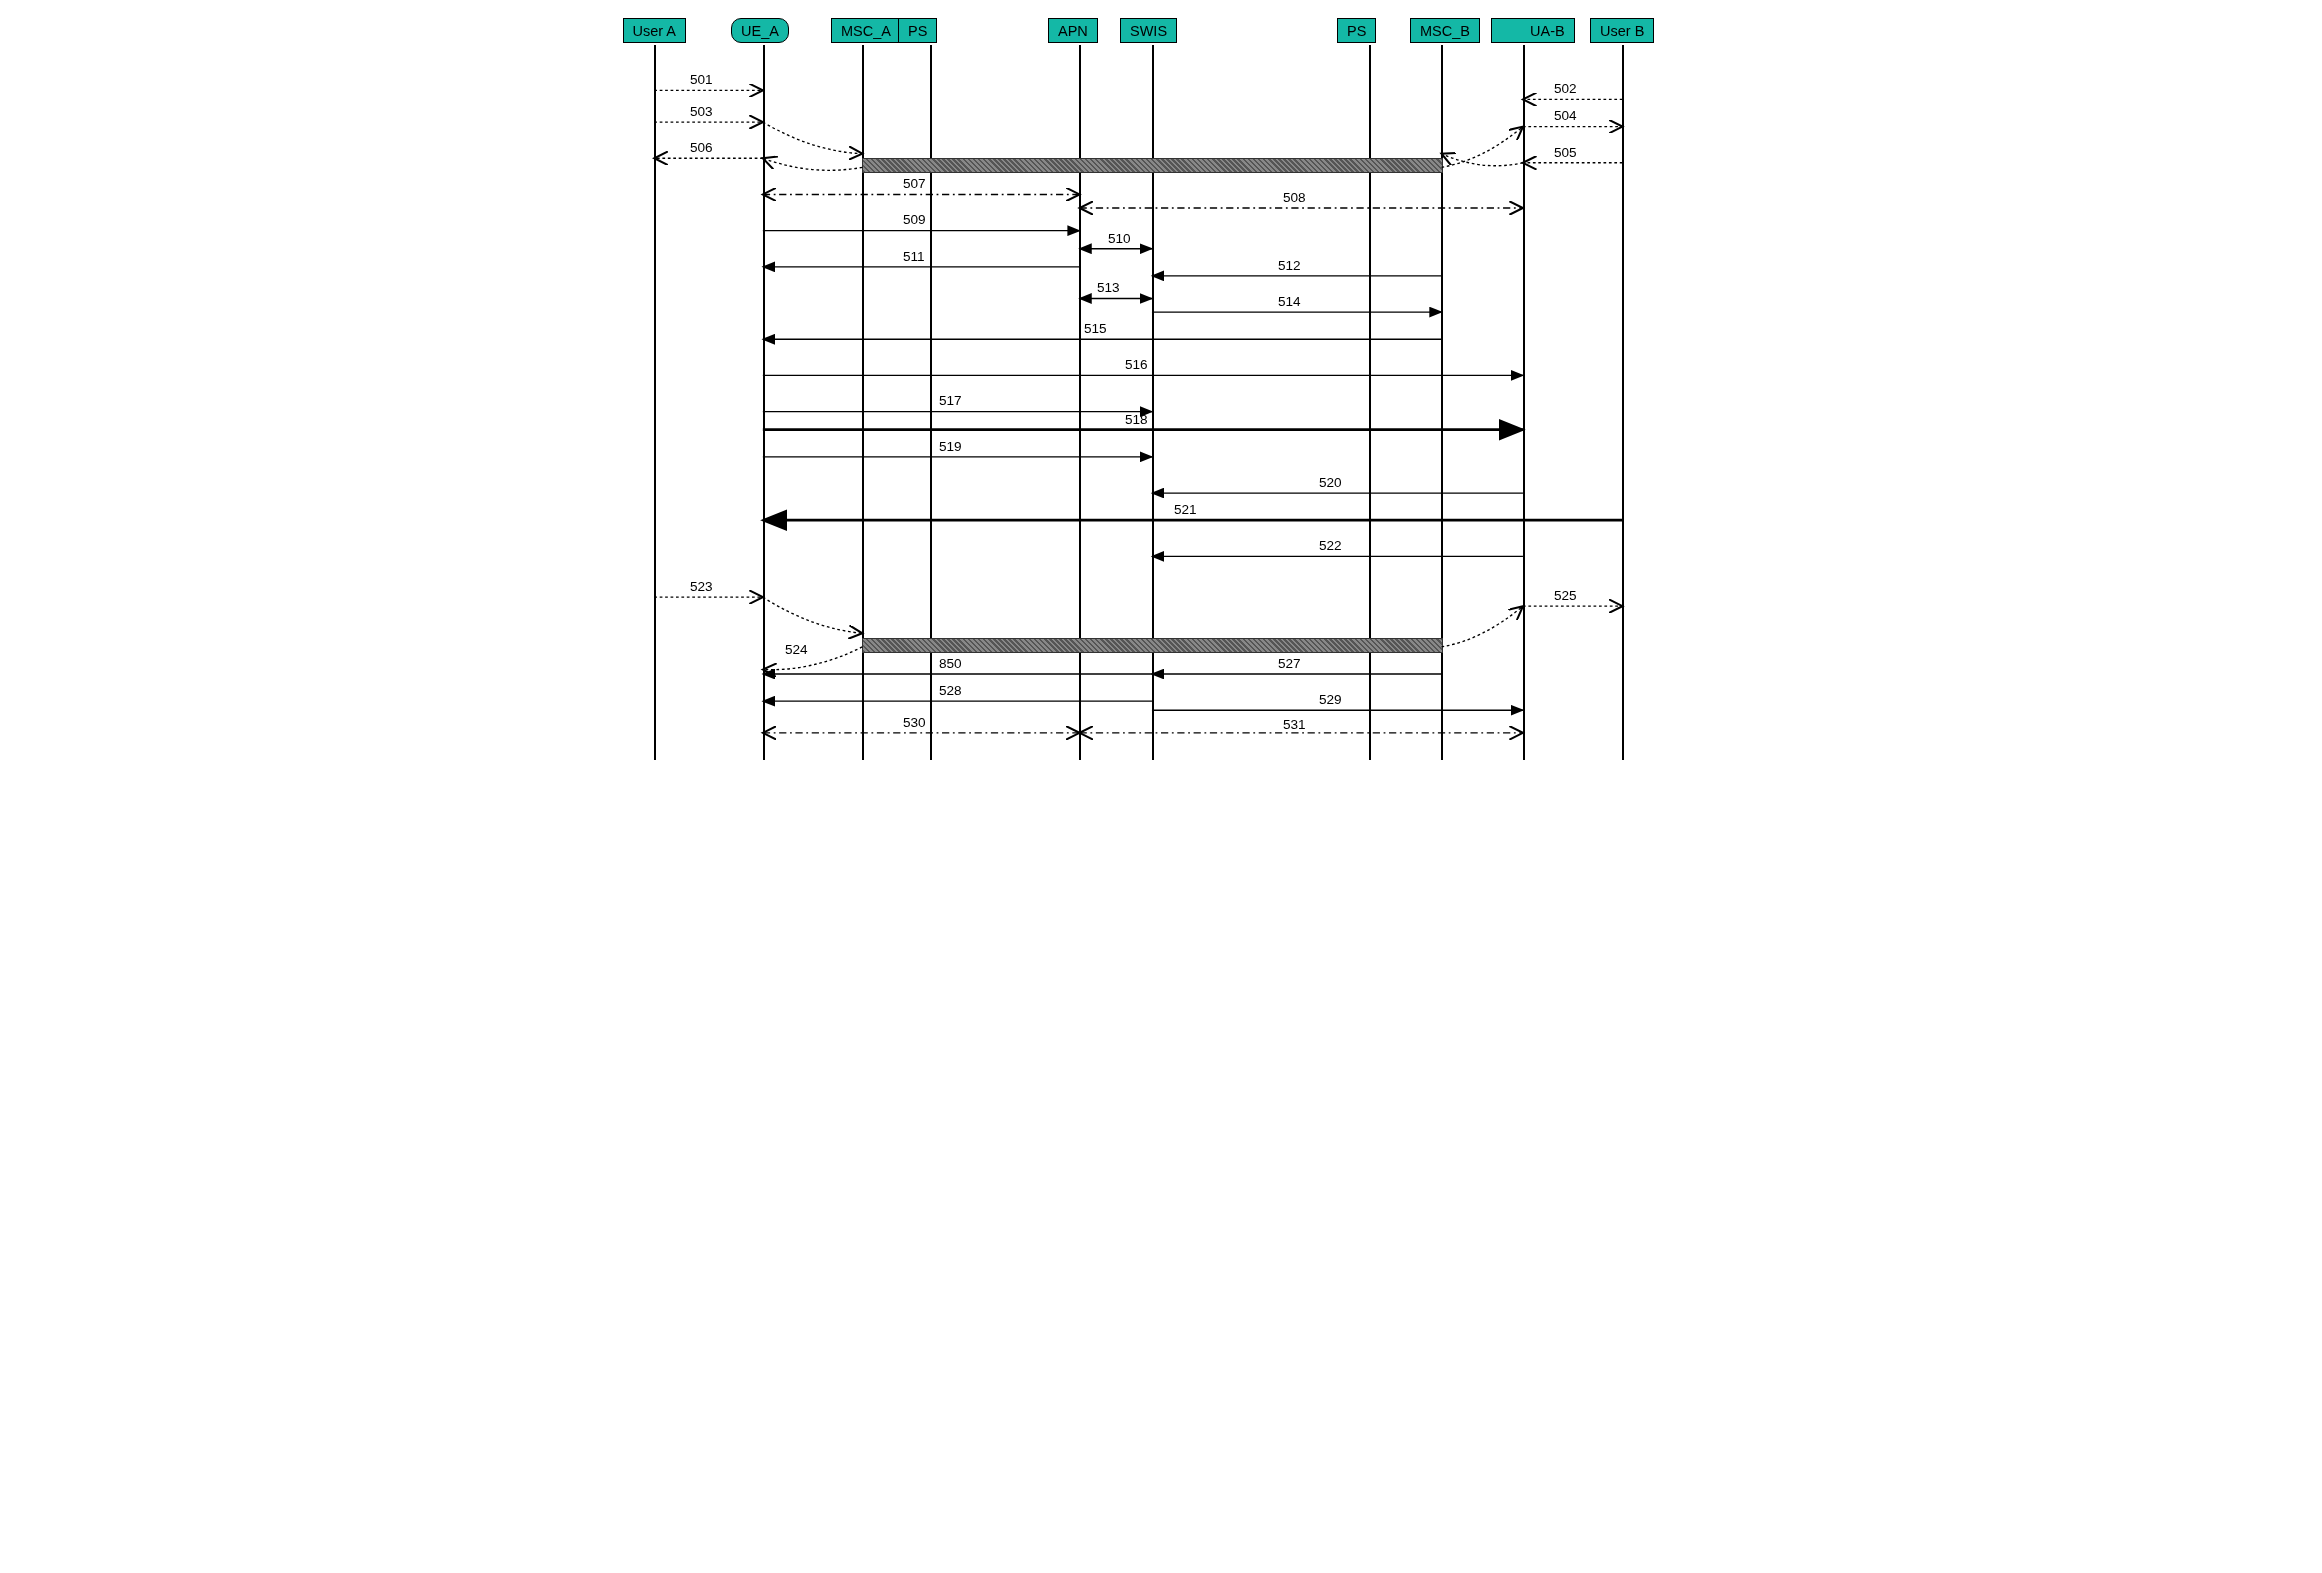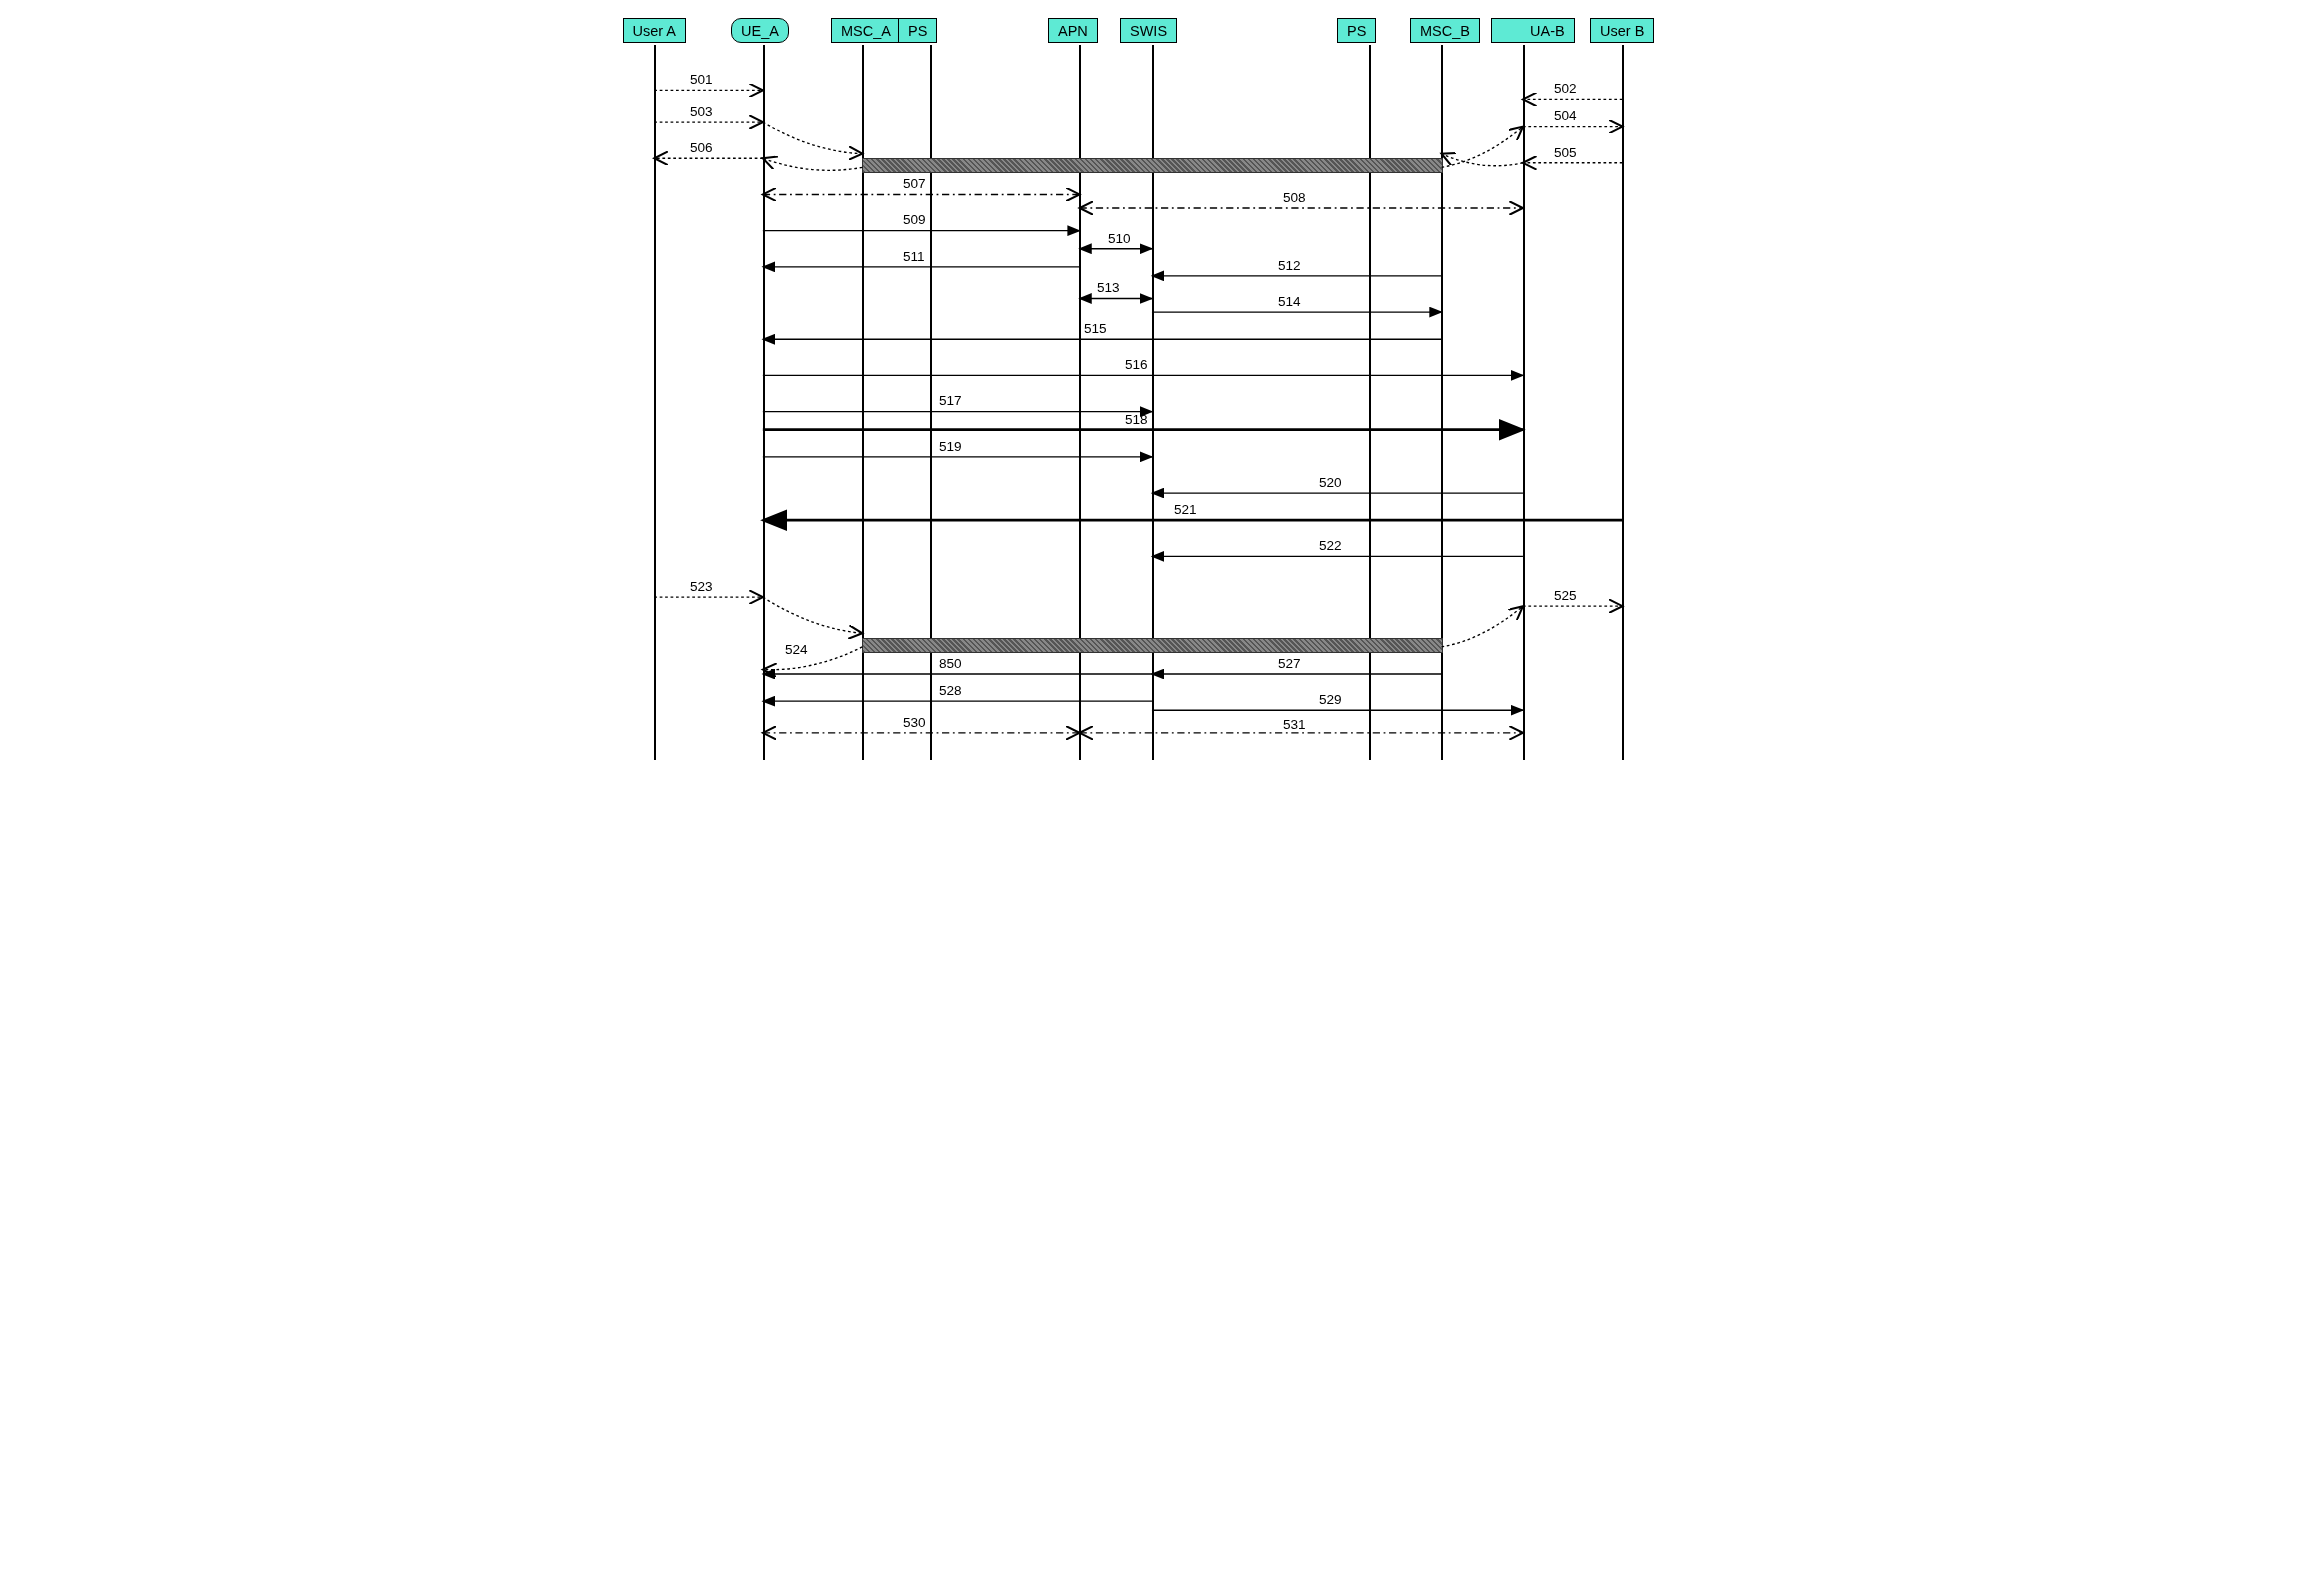--- a/index.html
+++ b/index.html
@@ -10,21 +10,21 @@
   }
   .diagram {
     position: relative;
     width: 1086px;
     height: 742px;
     margin: 0 auto;
   }
   .participant-box {
     position: absolute;
     border: 1.8px solid #000;
-    background: #5eead4;
+    background: #14b8a6;
     padding: 3.6px 9px;
     font-size: 14.5px;
     text-align: center;
     top: 0;
   }
   .lifeline {
     position: absolute;
     width: 1.8px;
     background: #000;
     top: 27px;

